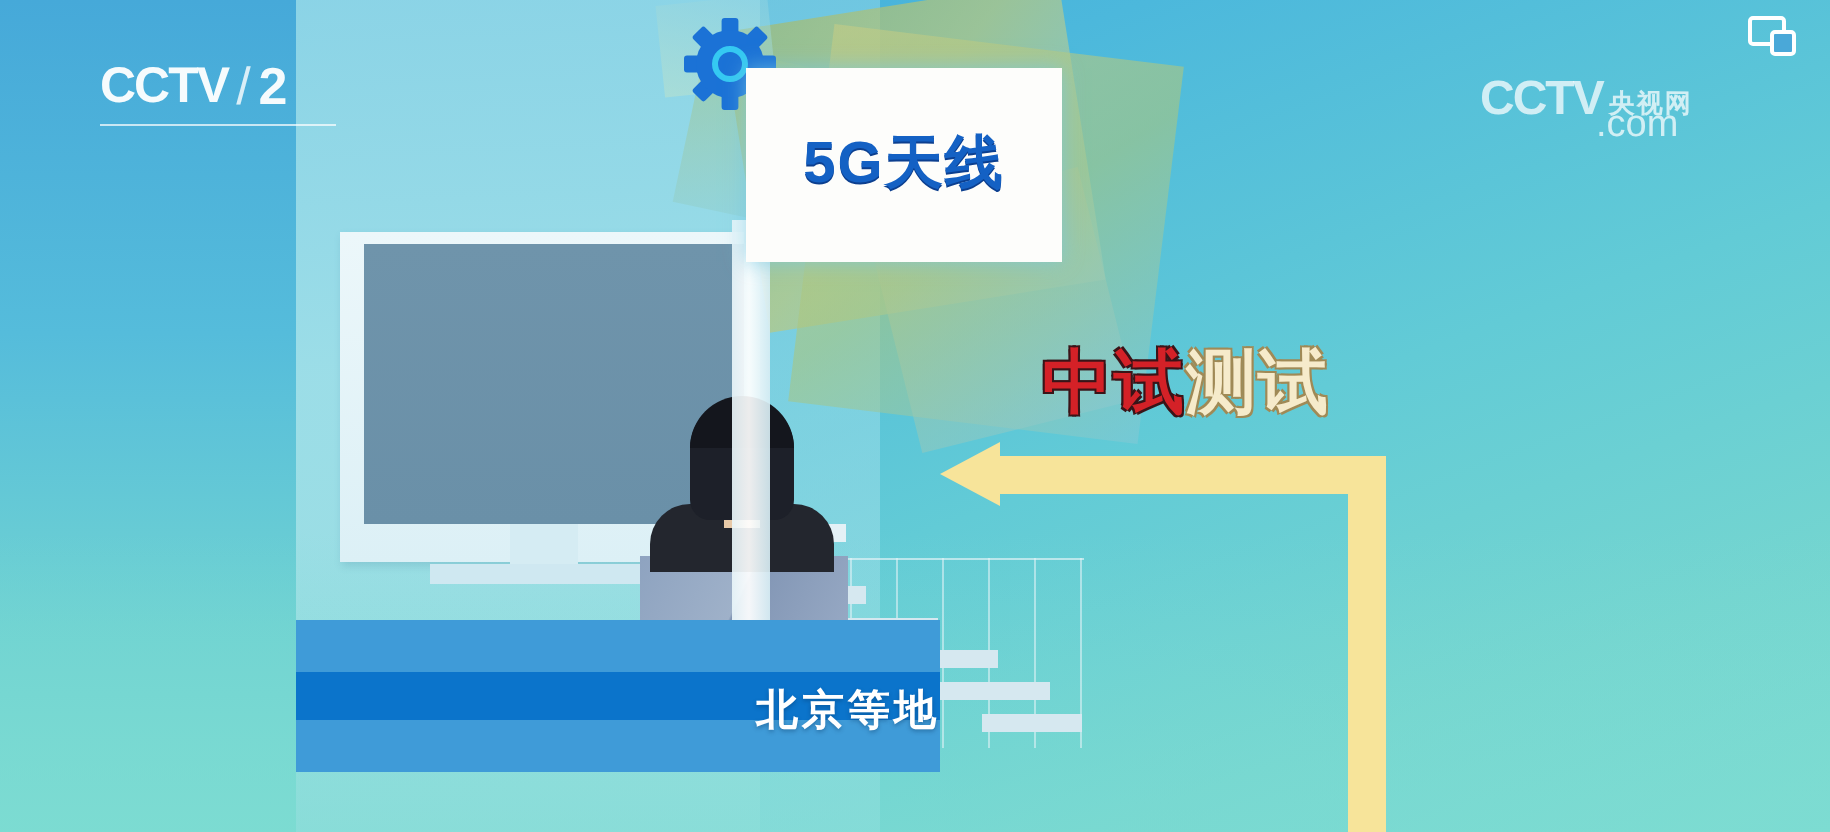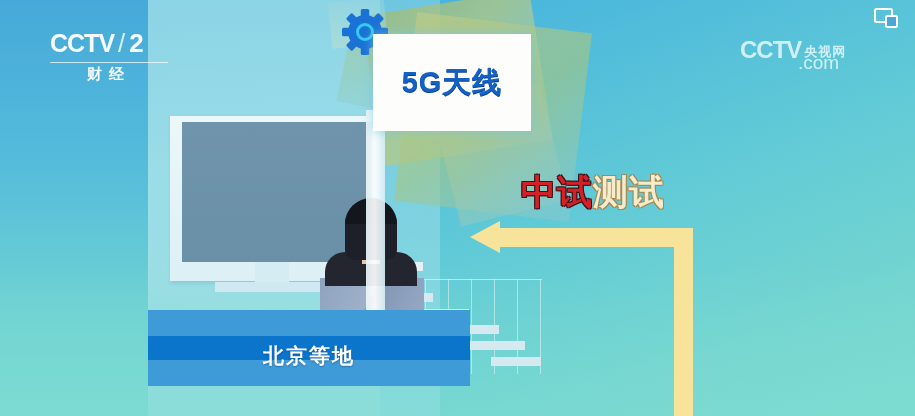--- a/index.html
+++ b/index.html
@@ -136,21 +136,21 @@
 
   
   .banner{
     position:absolute;left:148px;top:310px;width:322px;height:76px;
   }
   .banner .s1{position:absolute;left:0;top:0;width:322px;height:26px;background:#3f9bd8;}
   .banner .s2{position:absolute;left:0;top:26px;width:322px;height:24px;background:#0b74cb;}
   .banner .s3{position:absolute;left:0;top:50px;width:322px;height:26px;background:#3f9bd8;}
   .banner .txt{
     position:absolute;left:0;top:0;width:322px;height:92px;
-    display:flex;flex-direction:column;align-items:center;justify-content:center;
+    display:flex;flex-direction:column;align-items:flex-end;justify-content:center;
     color:#ffffff;font-size:21px;font-weight:bold;line-height:1.35;
     letter-spacing:2px;text-shadow:0 1px 2px rgba(0,40,80,.35);
   }
 
   
   .arrow-h{
     position:absolute;left:498px;top:228px;width:195px;height:19px;
     background:#f7e49a;
   }
   .arrow-v{
@@ -297,21 +297,20 @@
     <span class="zs-red">中试</span><span class="zs-cream">测试</span>
   </div>
 
   <div class="cctv2">
     <div class="row">
       <span class="mark">CCTV</span>
       <span class="slash">/</span>
       <span class="num">2</span>
     </div>
     <div class="bar"></div>
-    <div class="sub">财经</div>
   </div>
 
   <div class="wm">
     <div class="l1">
       <span class="wm-cctv">CCTV</span>
       <span class="wm-cn">央视网</span>
     </div>
     <div class="wm-com" style="margin-left:58px;margin-top:-12px;">.com</div>
   </div>
 

